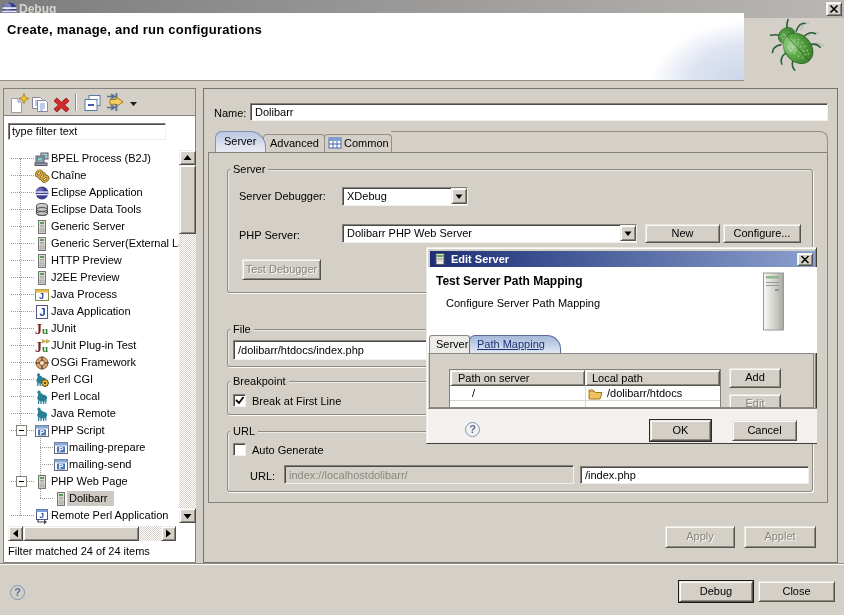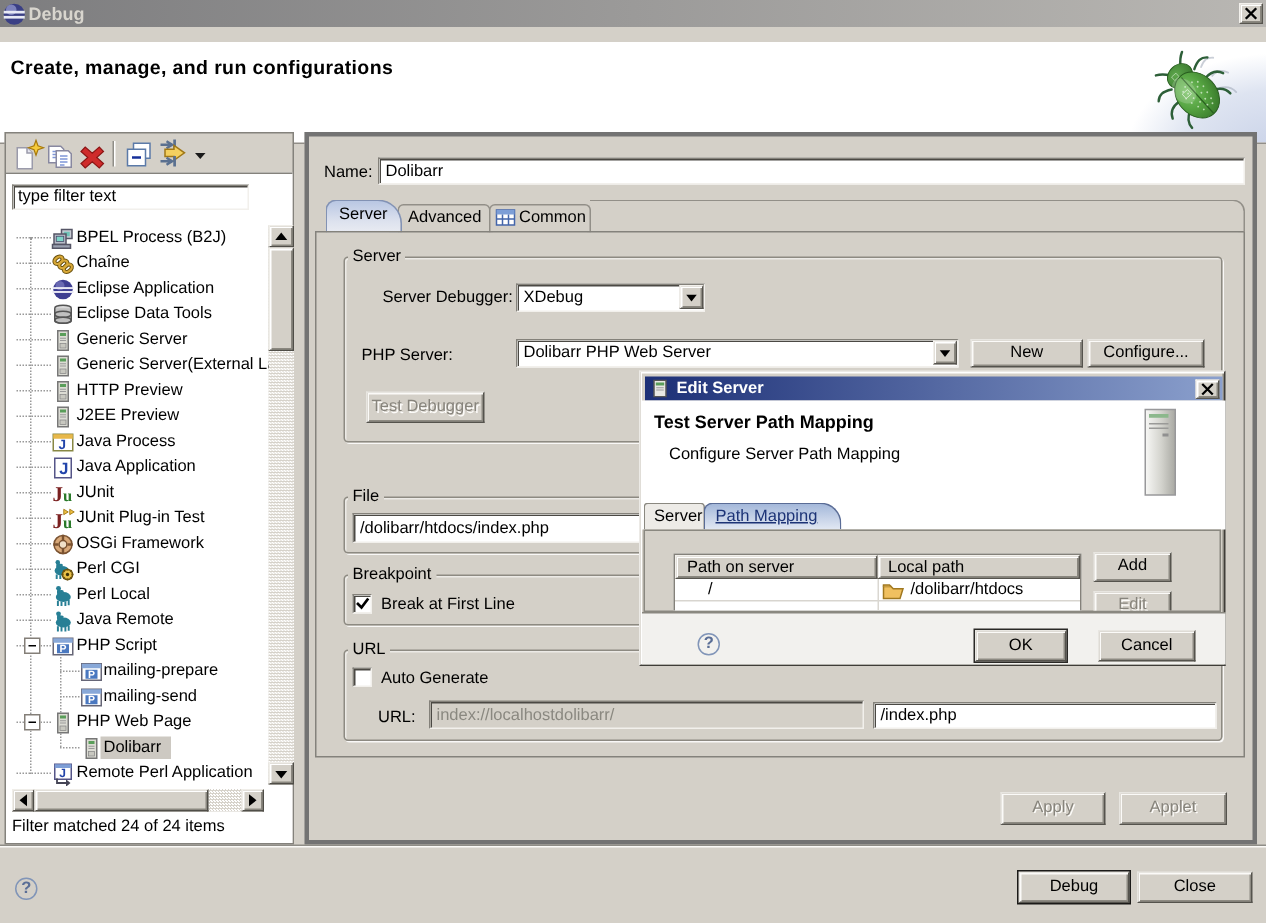--- a/index.html
+++ b/index.html
@@ -31,21 +31,21 @@
     <rect x="0.5" y="8.6" width="14" height="1.8" fill="#e8eaf5"></rect>
   </svg>
   <div class="abs" style="left:19px;top:2px;font-weight:bold;font-size:12px;color:#d8d5ce;">Debug</div>
   <div class="raised abs" style="left:826px;top:2px;width:16px;height:14px;">
     <svg width="14" height="12" viewBox="0 0 14 12" style="position:absolute;left:0;top:0">
         <path d="M3.5 2.5 L10.5 9.5 M10.5 2.5 L3.5 9.5" stroke="#000" stroke-width="1.6"></path>
       </svg>
   </div>
 </div>
 
-<div class="abs" style="left:0;top:28px;width:844px;height:68px;background:
+<div class="abs" style="left:0;top:13px;width:744px;height:68px;background:
   radial-gradient(140px 90px at 101% 108%, #c9d2e8 0%, #dee4f1 45%, rgba(255,255,255,0) 72%), #ffffff; border-bottom:1px solid #918e88;">
   <div class="abs" style="left:7px;top:9px;font-weight:bold;font-size:13px;letter-spacing:.25px;">Create, manage, and run configurations</div>
 
   <svg class="abs" style="left:759px;top:-3px;" width="74" height="72" viewBox="0 0 74 72">
     <g transform="rotate(-42 37 36) translate(37 36) scale(0.78) translate(-37 -36)">
       <g stroke="#9fa8b8" stroke-width="1.6" fill="none" stroke-linecap="round" opacity=".55" transform="translate(3.5,2.5)">
         <path d="M52 22 C58 19, 61 19, 65 23"></path>
         <path d="M54 34 C61 33, 64 36, 66 41"></path>
         <path d="M52 46 C58 49, 60 53, 60 58"></path>
       </g>
@@ -352,21 +352,21 @@
           </svg></div>
       <div class="sb-btn abs" style="left:15px;top:0;width:116px;height:15px;"></div>
       <div class="sb-btn abs" style="left:153px;top:0;width:15px;height:15px;"><svg width="13" height="13">
             <path d="M9 6.5 l-5 -4 v8 z" fill="#000"></path>
           </svg></div>
     </div>
     <div class="abs" style="left:4px;top:429px;">Filter matched 24 of 24 items</div>
   </div>
 </div>
 
-<div class="abs" style="left:203px;top:88px;width:635px;height:475px;border:3px solid #737373;background:#d4d0c8;">
+<div class="abs" style="left:203px;top:88px;width:635px;height:475px;border:1px solid #737373;background:#d4d0c8;">
   <div class="abs" style="left:10px;top:18px;">Name:</div>
   <div class="sunken abs" style="left:46px;top:14px;width:578px;height:18px;">
       <div style="margin:2px 0 0 4px;">Dolibarr</div>
     </div>
 
   <div class="abs" style="left:59px;top:45px;width:62px;height:19px;background:#d4d0c8;border:1px solid #928f88;border-bottom:none;border-radius:4px 4px 0 0;"></div>
   <div class="abs" style="left:120px;top:45px;width:68px;height:19px;background:#d4d0c8;border:1px solid #928f88;border-bottom:none;border-radius:4px 4px 0 0;"></div>
   <div class="abs" style="left:66px;top:48px;">Advanced</div>
   <svg class="abs" style="left:124px;top:47px" width="14" height="14" viewBox="0 0 14 14">
       <rect x="1" y="2" width="12" height="10" fill="#fff" stroke="#4466aa"></rect>
@@ -376,21 +376,21 @@
   <div class="abs" style="left:140px;top:48px;">Common</div>
 
   <div class="abs" style="left:11px;top:42px;width:51px;height:22px;background:linear-gradient(#b9c7e3 0%,#dde2ee 65%,#e9ebf2 100%);border:1px solid #8292b4;border-bottom:none;border-radius:7px 16px 0 0;"></div>
   <div class="abs" style="left:20px;top:46px;">Server</div>
 
   <div class="abs" style="left:4px;top:63px;width:620px;height:351px;border:1px solid #84827c;"></div>
   <div class="abs" style="left:187px;top:42px;width:437px;height:22px;border-top:1px solid #928f88;border-right:1px solid #928f88;border-radius:0 8px 0 0;"></div>
 
   <div class="group abs" style="left:23px;top:80px;width:586px;height:124px;">
     <div class="glabel" style="left:2px;">Server</div>
-    <div class="abs" style="left:11px;top:20px;margin-left:14px;">Server Debugger:</div>
+    <div class="abs" style="left:11px;top:20px;">Server Debugger:</div>
     <div class="sunken abs" style="left:114px;top:17px;width:126px;height:19px;">
         <div style="margin:2px 0 0 4px;">XDebug</div>
       <div class="raised abs" style="right:0px;top:0px;width:16px;height:16px;"><svg width="14" height="14">
             <path d="M3.5 5.5 h7 l-3.5 4.5 z" fill="#000"></path>
           </svg></div>
     </div>
     <div class="abs" style="left:11px;top:59px;">PHP Server:</div>
     <div class="sunken abs" style="left:114px;top:54px;width:295px;height:19px;">
         <div style="margin:2px 0 0 4px;">Dolibarr PHP Web Server</div>
       <div class="raised abs" style="right:0px;top:0px;width:16px;height:16px;"><svg width="14" height="14">

